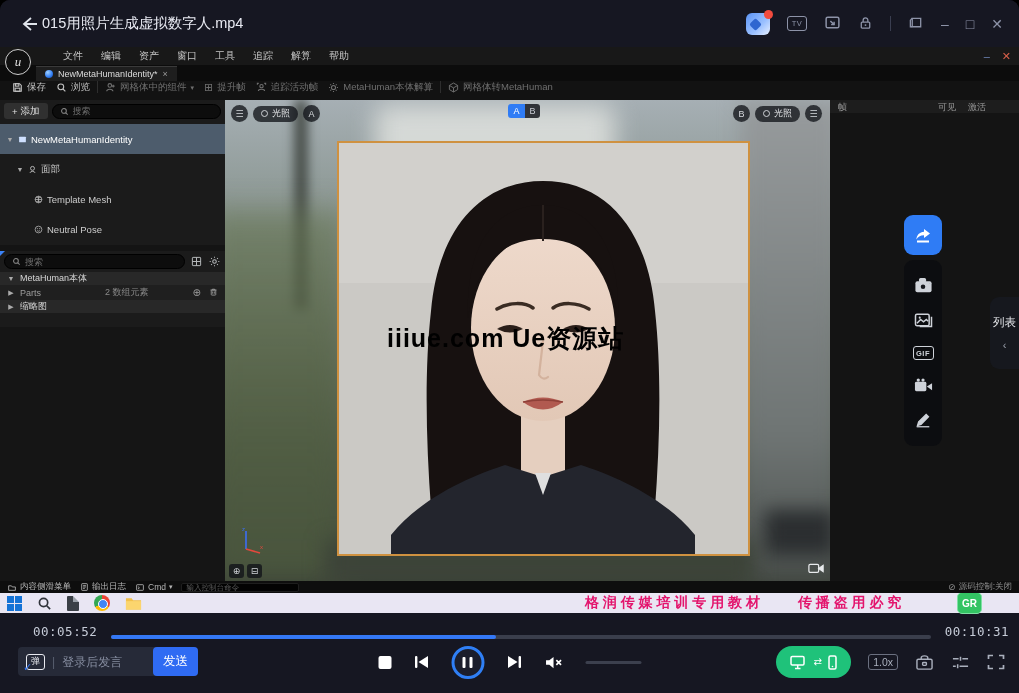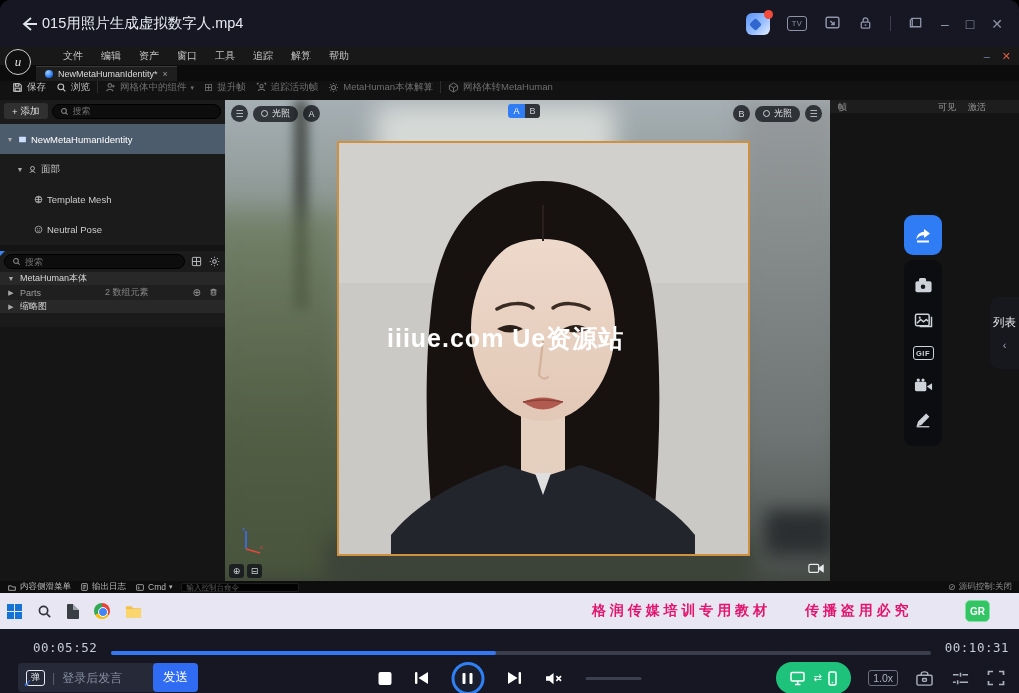--- a/index.html
+++ b/index.html
@@ -66,21 +66,21 @@
   .prop-row .pname { width:80px; }
   .prop-row .pval { flex:1; color:#8a8a8a; }
   .prop-ico { color:#9d9d9d; display:flex; gap:8px; font-size:10px; }
   .details-rest { background:#151515; position:absolute; left:0; right:0; bottom:0; top:76px; }
 
   
   .ue-viewport { width:605px; position:relative; overflow:hidden; background:#7c857f; }
   .blob { position:absolute; filter:blur(12px); }
   .photo { position:absolute; left:112px; top:41px; width:413px; height:415px; border:2px solid #cf9140; background:linear-gradient(180deg,#d2d0cc,#c3c1bd); }
   .photo svg { display:block; }
-  .vp-watermark { position:absolute; left:162px; top:222px; font-size:25px; font-weight:bold; color:#ffffff; letter-spacing:1px; white-space:nowrap; z-index:4; }
+  .vp-watermark { position:absolute; left:162px; top:222px; font-size:25px; font-weight:bold; color:#000000; letter-spacing:1px; white-space:nowrap; z-index:4; }
   .vp-ctl { position:absolute; top:5px; display:flex; align-items:center; gap:5px; z-index:5; }
   .circle-btn { width:17px; height:17px; border-radius:50%; background:rgba(18,20,25,.78); color:#d7dade; display:grid; place-items:center; font-size:9px; cursor:pointer; }
   .lit-pill { height:16px; border-radius:8px; background:rgba(18,20,25,.78); display:flex; align-items:center; gap:4px; padding:0 8px; font-size:9px; color:#e6e8ea; cursor:pointer; }
   .lit-dot { width:7px; height:7px; border-radius:50%; border:1.5px solid #cfd2d6; }
   .vp-ab { position:absolute; left:283px; top:4px; display:flex; z-index:5; }
   .ab-a { width:17px; height:14px; background:#2f7cf5; color:#fff; font-size:9px; display:grid; place-items:center; border-radius:3px 0 0 3px; cursor:pointer; }
   .ab-b { width:15px; height:14px; background:rgba(22,25,31,.85); color:#c9cdd4; font-size:9px; display:grid; place-items:center; border-radius:0 3px 3px 0; cursor:pointer; }
   .vp-bl { position:absolute; left:4px; bottom:3px; display:flex; gap:3px; z-index:5; }
   .sq-btn { width:15px; height:14px; background:rgba(18,20,25,.8); border-radius:3px; color:#cfd2d6; font-size:9px; display:grid; place-items:center; cursor:pointer; }
   .vp-cam { position:absolute; right:6px; bottom:3px; color:#e8eaec; z-index:5; cursor:pointer; }
@@ -102,30 +102,30 @@
   .list-tab .chev { color:#9aa0ab; font-size:11px; }
 
   
   .ue-statusbar { height:12px; background:#0e0e0e; display:flex; align-items:center; gap:9px; padding:0 7px; font-size:8.5px; color:#b5b5b5; }
   .sb-item { display:flex; align-items:center; gap:3px; cursor:pointer; }
   .console-input { width:118px; height:9px; background:#030303; border:1px solid #1e1e1e; border-radius:2px; color:#9a9a9a; font-size:7.5px; padding:0 4px; outline:none; }
   .console-input::placeholder { color:#5c5c5c; }
   .sb-right { margin-left:auto; display:flex; align-items:center; gap:3px; color:#8f8f8f; }
 
   
-  .taskbar { height:36px; background:#e9e6f3; display:flex; align-items:center; padding:0 7px; }
+  .taskbar { height:20px; background:#e9e6f3; display:flex; align-items:center; padding:0 7px; }
   .tk-icon { margin-right:15px; cursor:pointer; display:grid; place-items:center; }
   .win-grid { width:15px; height:15px; display:grid; grid-template-columns:7px 7px; grid-template-rows:7px 7px; gap:1px; }
   .win-grid i { background:#1573d6; }
   .doc-ic { width:12px; height:15px; background:#3a3f46; border-radius:1px; position:relative; }
   .doc-ic::after { content:""; position:absolute; right:0; top:0; border:3px solid #e9e6f3; border-left-color:#9aa0a8; border-bottom-color:#9aa0a8; }
   .chrome { width:16px; height:16px; border-radius:50%; background:conic-gradient(#ea4335 0 33%,#fbbc05 0 66%,#34a853 0 100%); position:relative; }
   .chrome::after { content:""; position:absolute; left:4px; top:4px; width:8px; height:8px; border-radius:50%; background:#4285f4; border:1.5px solid #fff; }
   .tk-red { font-size:14px; font-weight:bold; color:#e3156d; white-space:nowrap; }
-  .gr-logo { width:25px; height:22px; background:#33c463; border:1.5px solid #7fe0a4; border-radius:5px; color:#fff; font-weight:bold; font-size:10px; display:grid; place-items:center; margin-right:22px; }
+  .gr-logo { width:25px; height:22px; background:#33c463; border:1.5px solid #7fe0a4; border-radius:5px; color:#fff; font-weight:bold; font-size:10px; display:grid; place-items:center; margin-right:30px; }
   .tk-sp-a { flex:400; } .tk-sp-b { width:38px; } .tk-sp-c { flex:52; }
 
   
   .timeline { height:26px; display:flex; align-items:flex-end; background:#161722; color:#c6ccd8; }
   .time-txt { font-family:"DejaVu Sans Mono","Liberation Mono",monospace; font-size:12.5px; letter-spacing:.5px; }
   .time-cur { margin-left:33px; }
   .progress { flex:1; height:4px; background:#3a3e4c; border-radius:2px; margin:0 14px; cursor:pointer; }
   .progress-fill { height:4px; background:#3478f6; border-radius:2px; }
   .time-tot { margin-right:10px; }
 

